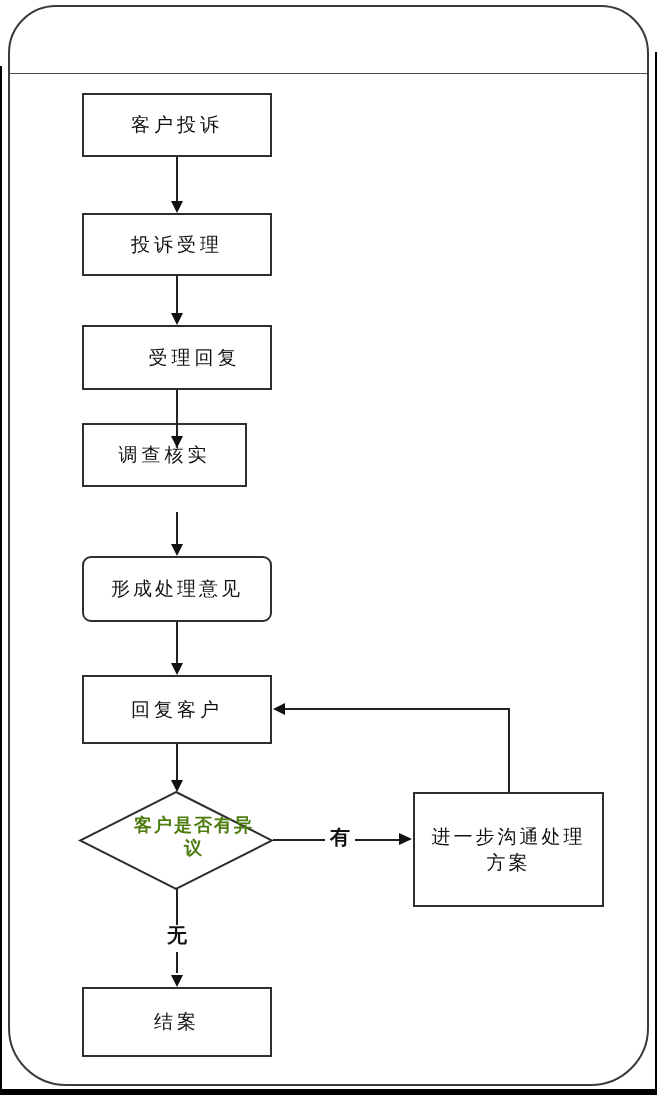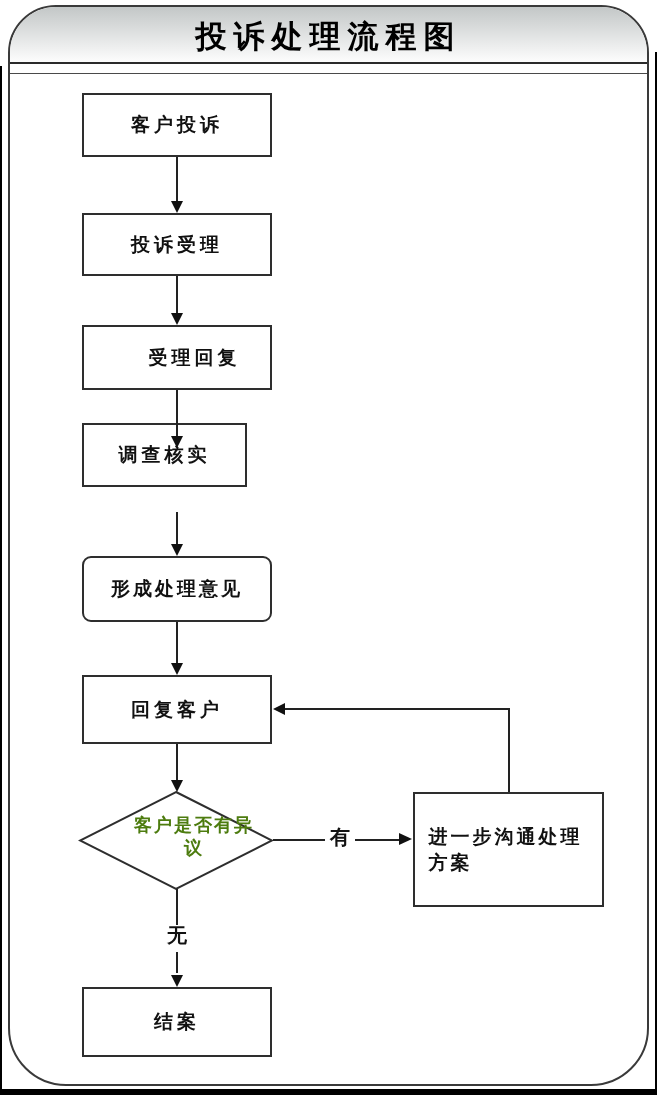--- a/index.html
+++ b/index.html
@@ -28,22 +28,22 @@
   }
   .header-underline{position:absolute;left:0;top:66px;width:100%;height:1px;background:#4a4a4a;}
   .title{
     font-size:31px;font-weight:bold;letter-spacing:7px;color:#000;
     padding-top:4px;white-space:nowrap;
   }
 
   
   .box{
     position:absolute;background:#fff;border:2px solid #2e2e2e;box-sizing:border-box;
-    display:flex;align-items:center;justify-content:center;
-    font-weight:bold;font-size:19px;letter-spacing:4px;color:#111;line-height:1.35;
+    display:flex;align-items:center;justify-content:center;text-align:center;
+    font-weight:normal;font-size:19px;letter-spacing:4px;color:#111;line-height:1.35;
   }
   .b1{left:82px;top:93px;width:190px;height:64px;}
   .b2{left:82px;top:213px;width:190px;height:63px;}
   .b3{left:82px;top:325px;width:190px;height:65px;padding-left:35px;}
   .b4{left:82px;top:423px;width:165px;height:64px;}
   .b5{left:82px;top:556px;width:190px;height:66px;letter-spacing:3px;border-radius:9px;}
   .b6{left:82px;top:675px;width:190px;height:69px;}
   .b8{left:413px;top:792px;width:191px;height:115px;letter-spacing:3px;}
   .b8 .wrap{width:160px;}
   .b9{left:82px;top:987px;width:190px;height:70px;}
@@ -92,23 +92,20 @@
   .a9{left:273px;top:703px;}
 </style>
 </head>
 <body>
 
 <div class="pg-border-left"></div>
 <div class="pg-border-right"></div>
 <div class="pg-border-bottom"></div>
 
 <div class="frame">
-  <div class="header">
-    <div class="title">投诉处理流程图</div>
-  </div>
   <div class="header-underline"></div>
 </div>
 
 <div class="box b1">
   <span>客户投诉</span>
 </div>
 <div class="box b2">
   <span>投诉受理</span>
 </div>
 <div class="box b3">

